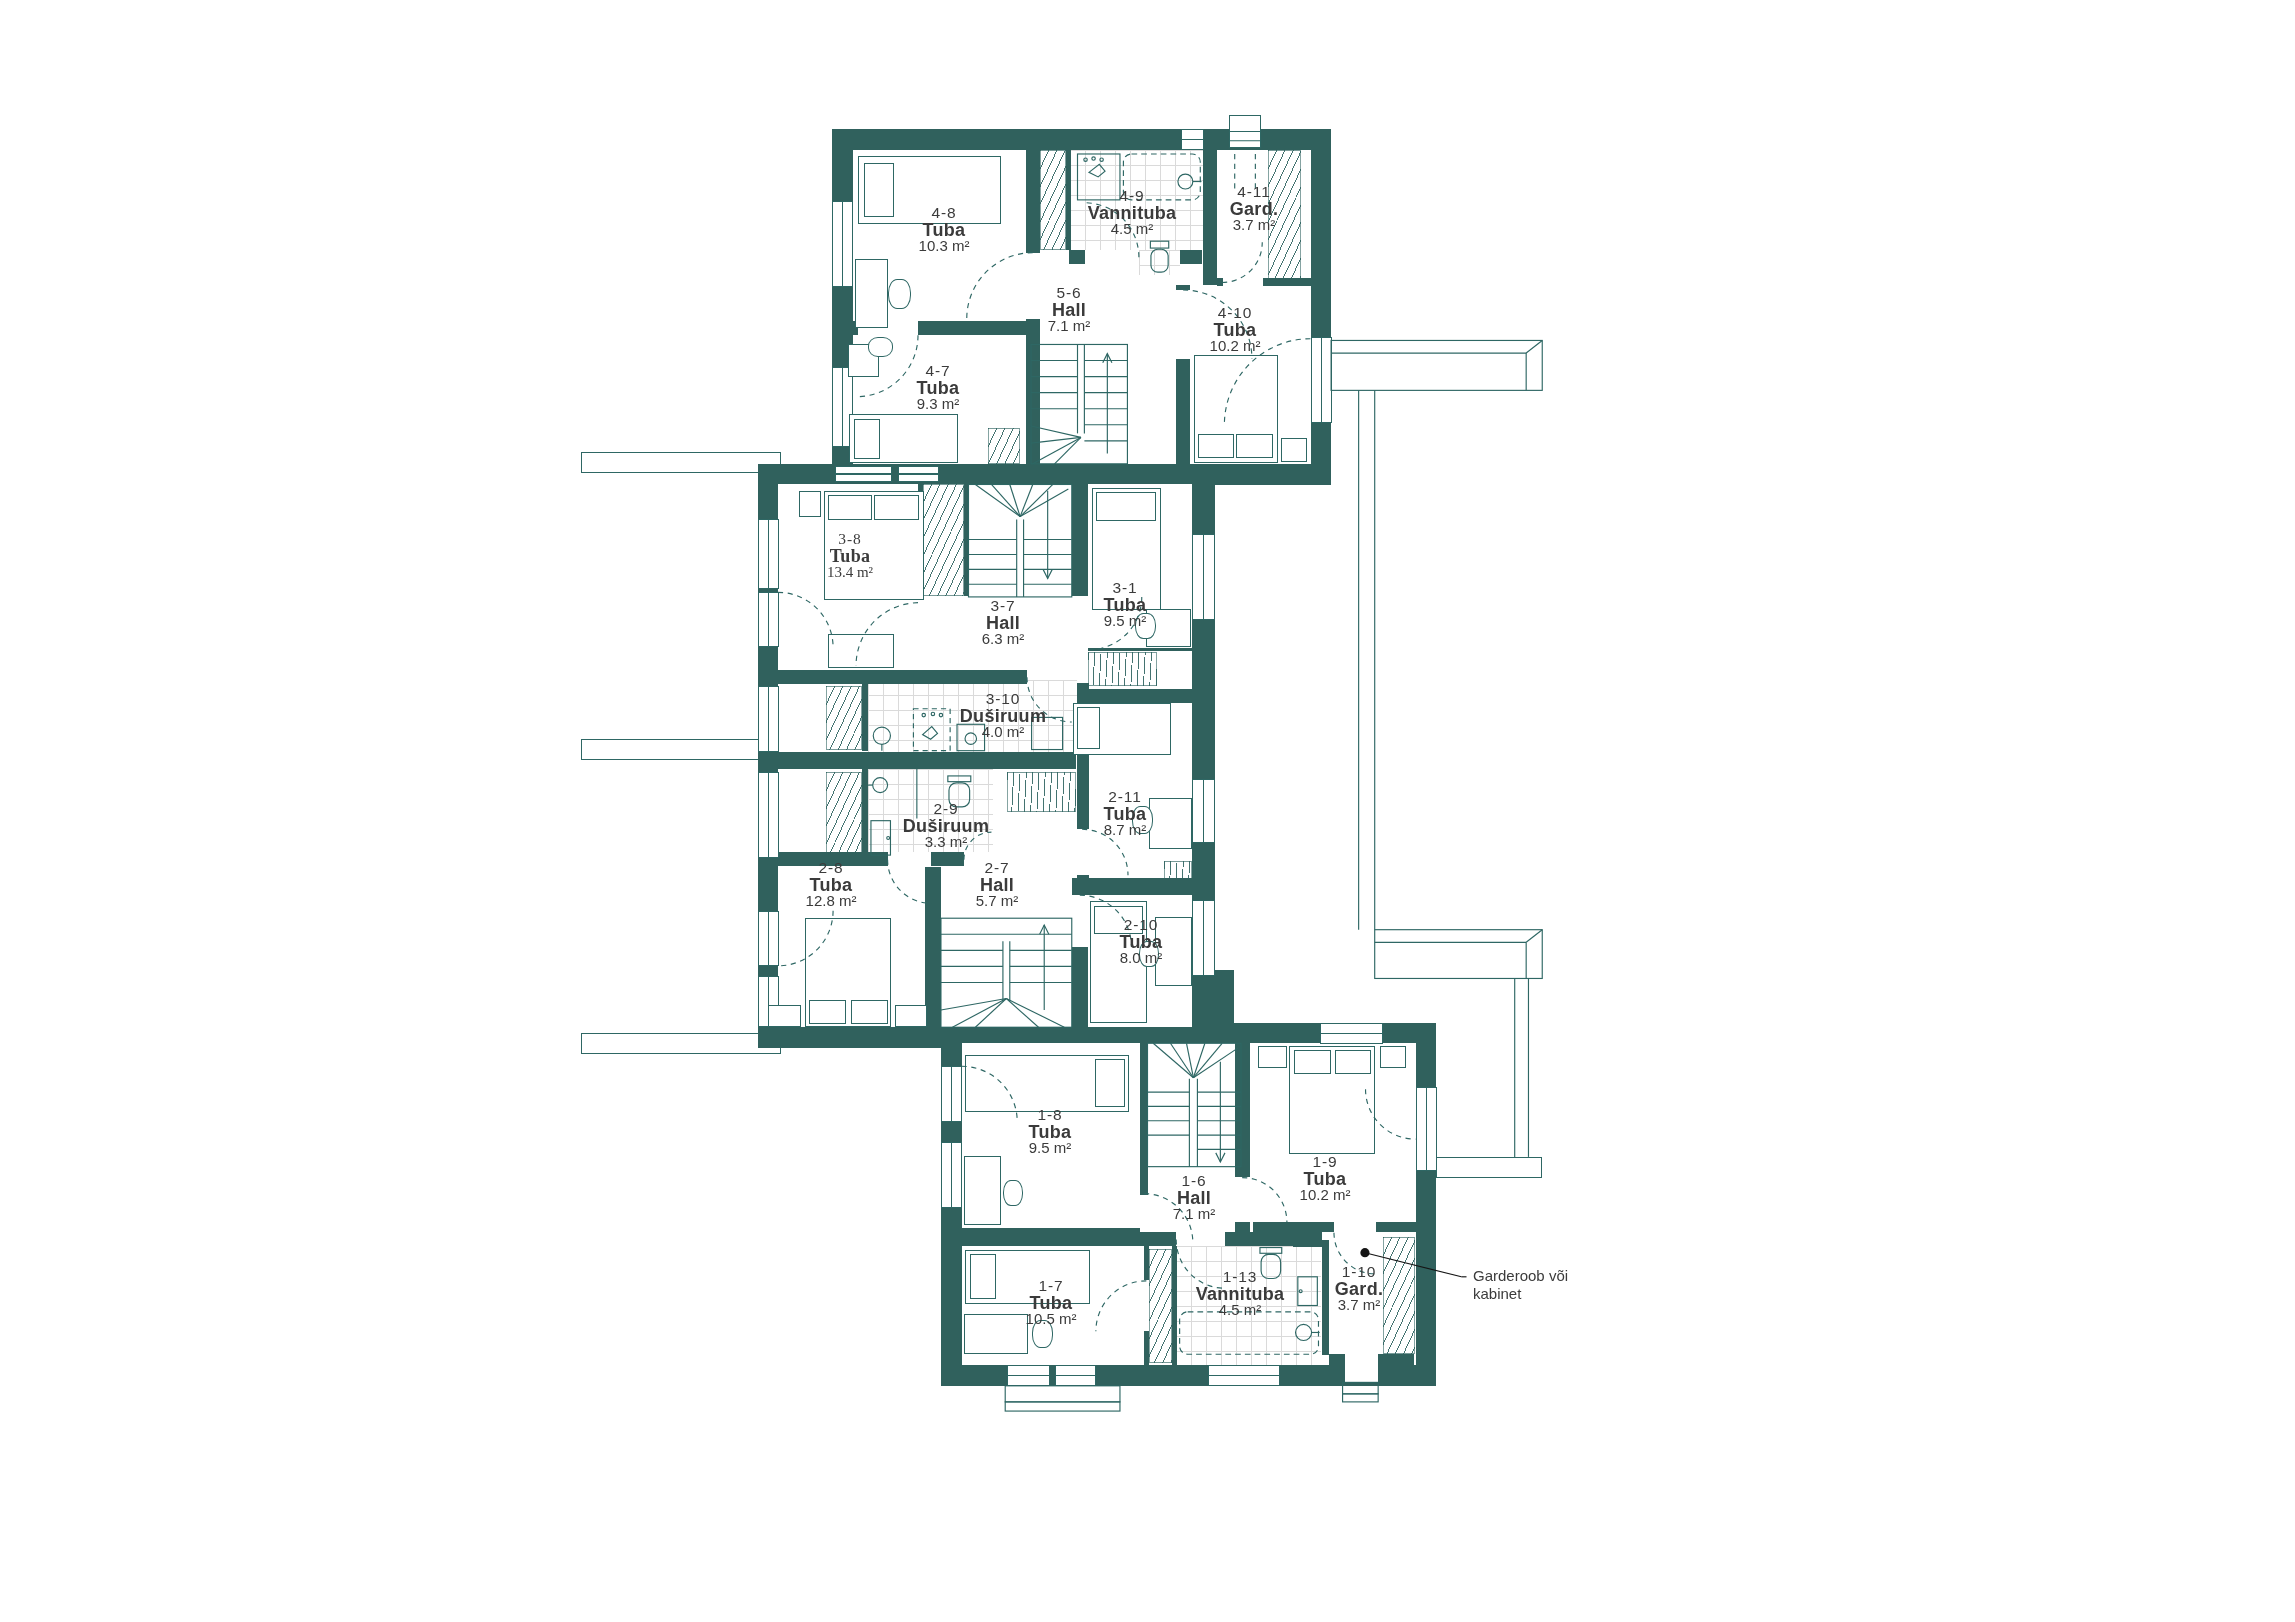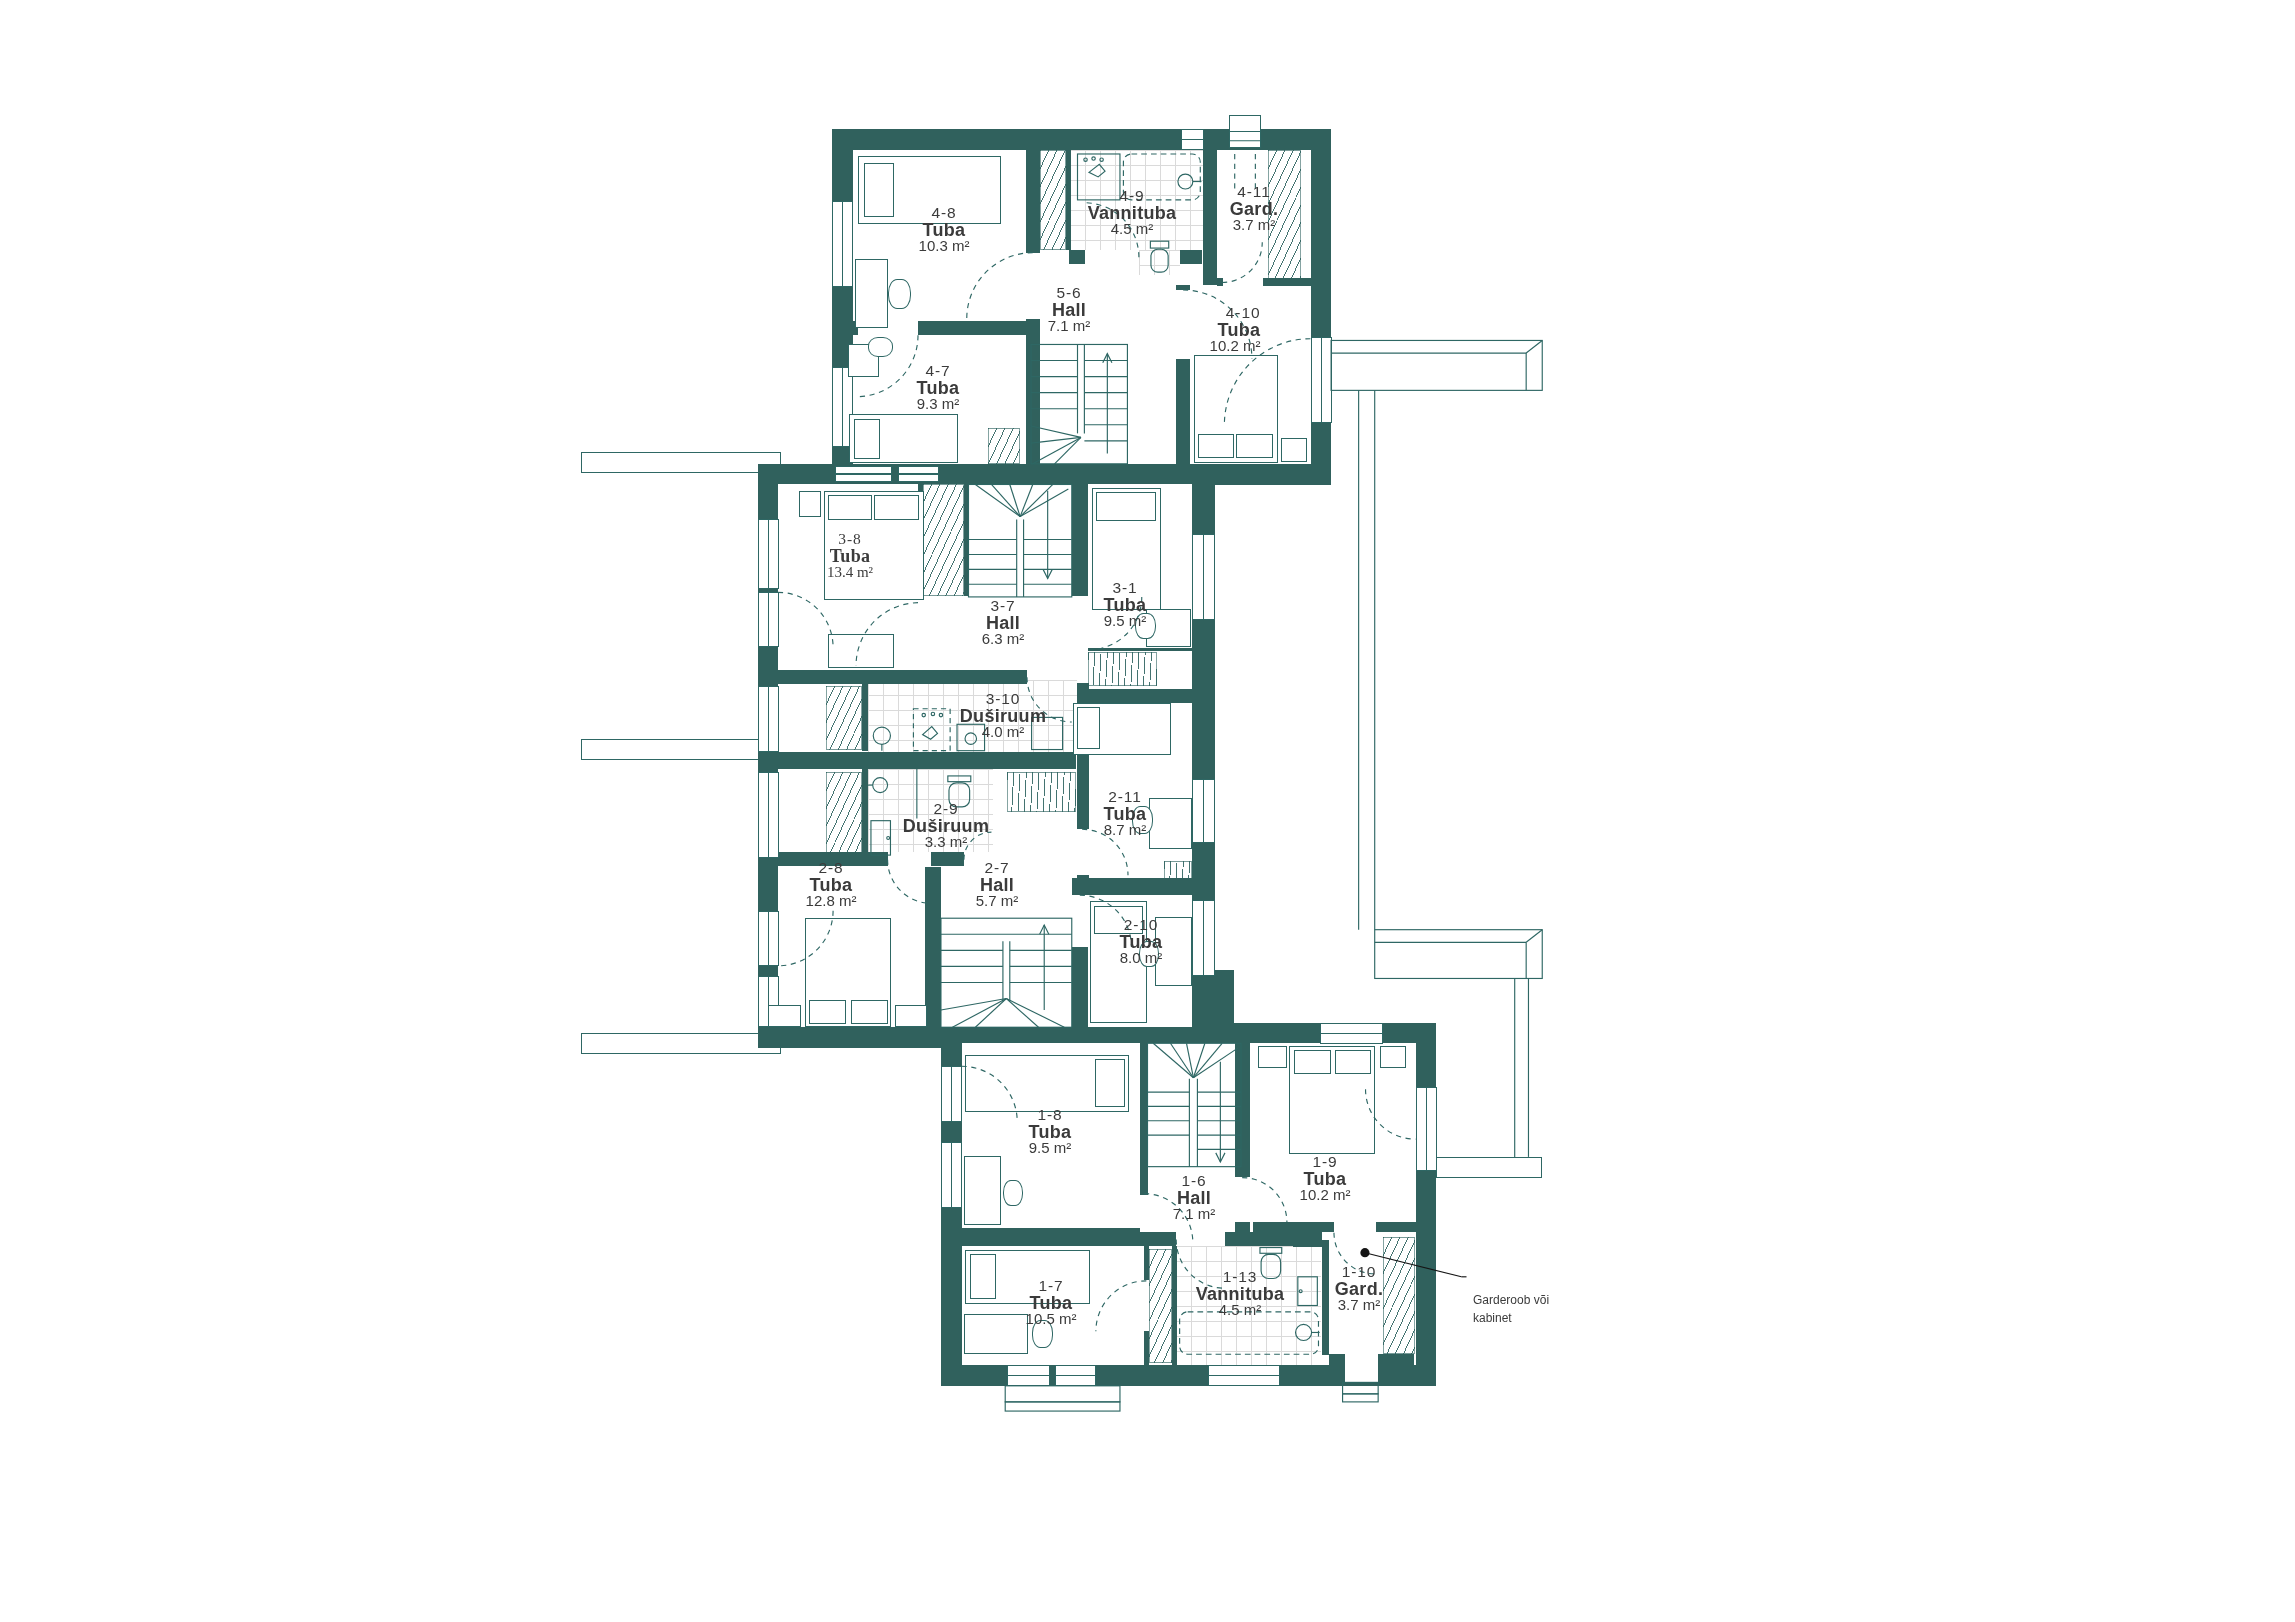--- a/index.html
+++ b/index.html
@@ -21,21 +21,21 @@
   .furn-in{position:absolute;border:1.1px solid #2E6764;box-sizing:border-box;background:#fff;}
   .chair{position:absolute;border:1.1px solid #2E6764;box-sizing:border-box;border-radius:40%/46%;background:#fff;}
   .win{position:absolute;background:#fff;border:1.1px solid #2E6764;box-sizing:border-box;}
   .win-v{background-image:linear-gradient(to right,transparent calc(50% - 0.6px),#2E6764 calc(50% - 0.6px),#2E6764 calc(50% + 0.6px),transparent calc(50% + 0.6px));}
   .win-h{background-image:linear-gradient(to bottom,transparent calc(50% - 0.6px),#2E6764 calc(50% - 0.6px),#2E6764 calc(50% + 0.6px),transparent calc(50% + 0.6px));}
   .rail{position:absolute;background:#fff;border:1.1px solid #2E6764;box-sizing:border-box;}
   .rlabel{position:absolute;transform:translate(-50%,-50%);text-align:center;color:#3B3B3B;line-height:16.6px;white-space:nowrap;z-index:40;}
   .rlabel .code{font-size:15.5px;letter-spacing:0.9px;display:block;}
   .rlabel .nm{font-size:18px;font-weight:bold;letter-spacing:0.3px;display:block;}
   .rlabel .ar{font-size:15px;display:block;}
-  .note{position:absolute;color:#3B3B3B;font-size:12px;line-height:18px;z-index:40;margin-top:24px;}
+  .note{position:absolute;color:#3B3B3B;font-size:15px;line-height:18px;z-index:40;}
   svg.lines{position:absolute;left:0;top:0;z-index:30;pointer-events:none;}
 </style>
 </head>
 <body>
 
 <div class="plan">
 
   <div class="rail" style="left:581px;top:452px;width:200px;height:20.7px;"></div>
   <div class="rail" style="left:581px;top:739px;width:200px;height:20.7px;"></div>
   <div class="rail" style="left:581px;top:1033px;width:200px;height:20.7px;"></div>
@@ -406,21 +406,21 @@
   <div class="rlabel" style="left:944px;top:230px;">
     <span class="code">4-8</span>
     <span class="nm">Tuba</span>
     <span class="ar">10.3 m²</span>
   </div>
   <div class="rlabel" style="left:1132px;top:213px;">
     <span class="code">4-9</span>
     <span class="nm">Vannituba</span>
     <span class="ar">4.5 m²</span>
   </div>
-  <div class="rlabel" style="left:1235px;top:330px;text-align:right;">
+  <div class="rlabel" style="left:1235px;top:330px;">
     <span class="code">4-10</span>
     <span class="nm">Tuba</span>
     <span class="ar">10.2 m²</span>
   </div>
   <div class="rlabel" style="left:1254px;top:209px;">
     <span class="code">4-11</span>
     <span class="nm">Gard.</span>
     <span class="ar">3.7 m²</span>
   </div>
   <div class="rlabel" style="left:1003px;top:623px;">

